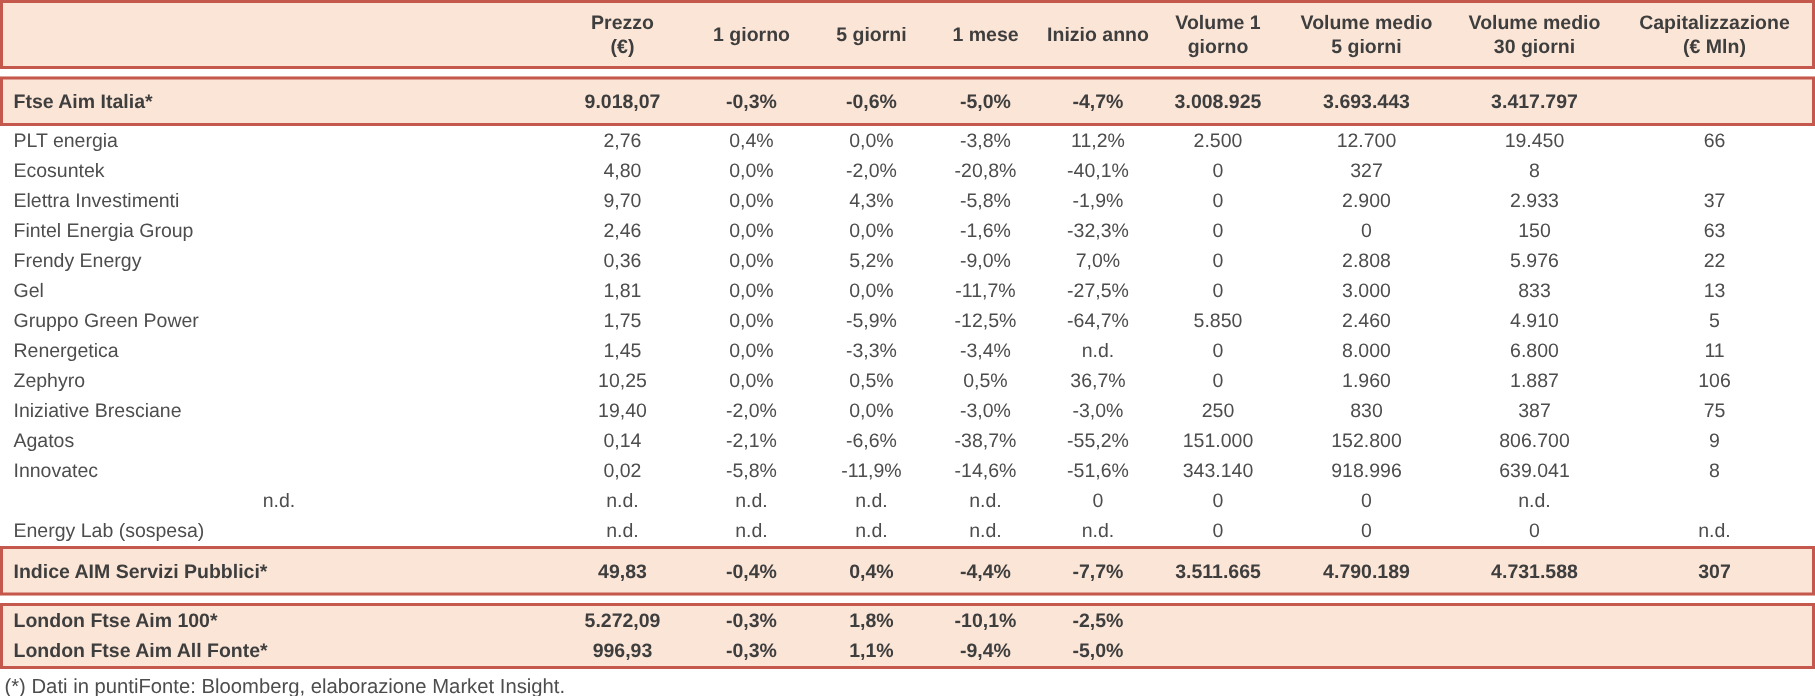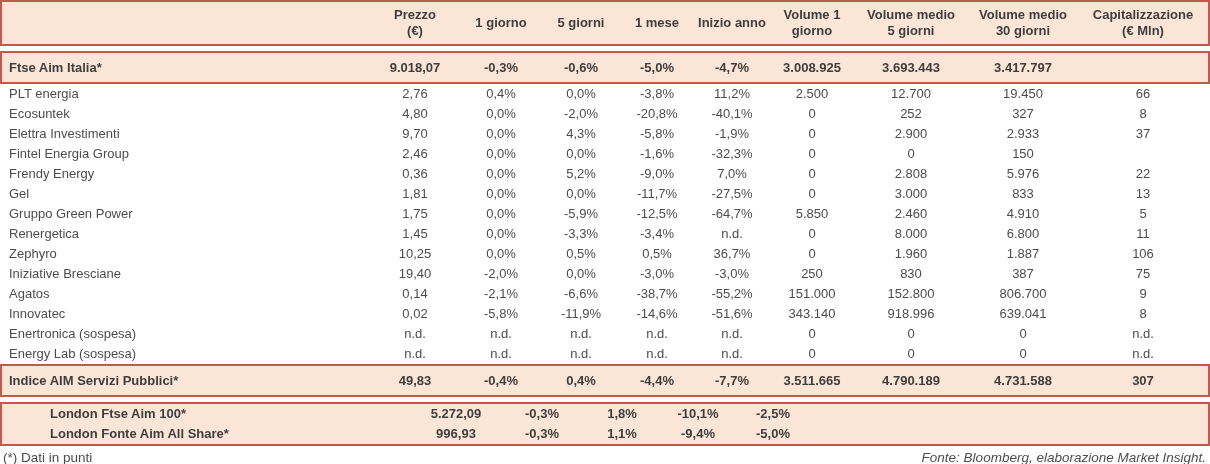--- a/index.html
+++ b/index.html
@@ -35,26 +35,26 @@
   .index-band .cell, .london-band .cell{font-weight:bold;color:var(--ink);}
   .data-rows .trow{
     border-left:2px solid transparent;border-right:2px solid transparent;
   }
   .data-rows .cell{color:var(--ink2);font-weight:normal;}
   .cell{
     font-size:13px;text-align:center;line-height:20px;
     overflow:hidden;white-space:nowrap;
   }
   .name-cell{text-align:left;padding-left:7px;}
-  .london-band .trow{height:20px;border:none;margin-left:41px;}
+  .london-band .trow{height:20px;border:none;}
   .footer{
-    display:flex;justify-content:space-between;align-items:flex-start;
+    display:flex;align-items:flex-start;
     padding:4px 4px 0 3px;font-size:13.5px;color:var(--ink2);
   }
-  .footer .source{font-style:italic;}
+  .footer .source{}
 </style>
 </head>
 <body>
 
 <div class="page" style="--band: #fbe5d6; --line: #c4584c; --ink: #3e3e3e; --ink2: #4d4d4d;">
   <div class="tablewrap">
 
     <div class="band header-band grid" id="header-band">
         <div class="hcell"></div>
         <div class="hcell">Prezzo
@@ -102,21 +102,20 @@
           <div class="cell">66</div>
         </div>
         <div class="trow grid">
           <div class="cell name-cell">Ecosuntek</div>
           <div class="cell">4,80</div>
           <div class="cell">0,0%</div>
           <div class="cell">-2,0%</div>
           <div class="cell">-20,8%</div>
           <div class="cell">-40,1%</div>
           <div class="cell">0</div>
-          <div class="cell">252</div>
           <div class="cell">327</div>
           <div class="cell">8</div>
         </div>
         <div class="trow grid">
           <div class="cell name-cell">Elettra Investimenti</div>
           <div class="cell">9,70</div>
           <div class="cell">0,0%</div>
           <div class="cell">4,3%</div>
           <div class="cell">-5,8%</div>
           <div class="cell">-1,9%</div>
@@ -128,20 +127,21 @@
         <div class="trow grid">
           <div class="cell name-cell">Fintel Energia Group</div>
           <div class="cell">2,46</div>
           <div class="cell">0,0%</div>
           <div class="cell">0,0%</div>
           <div class="cell">-1,6%</div>
           <div class="cell">-32,3%</div>
           <div class="cell">0</div>
           <div class="cell">0</div>
           <div class="cell">150</div>
+          <div class="cell">63</div>
         </div>
         <div class="trow grid">
           <div class="cell name-cell">Frendy Energy</div>
           <div class="cell">0,36</div>
           <div class="cell">0,0%</div>
           <div class="cell">5,2%</div>
           <div class="cell">-9,0%</div>
           <div class="cell">7,0%</div>
           <div class="cell">0</div>
           <div class="cell">2.808</div>
@@ -226,21 +226,20 @@
           <div class="cell">-5,8%</div>
           <div class="cell">-11,9%</div>
           <div class="cell">-14,6%</div>
           <div class="cell">-51,6%</div>
           <div class="cell">343.140</div>
           <div class="cell">918.996</div>
           <div class="cell">639.041</div>
           <div class="cell">8</div>
         </div>
         <div class="trow grid">
-          <div class="cell name-cell">Enertronica (sospesa)</div>
           <div class="cell">n.d.</div>
           <div class="cell">n.d.</div>
           <div class="cell">n.d.</div>
           <div class="cell">n.d.</div>
           <div class="cell">n.d.</div>
           <div class="cell">0</div>
           <div class="cell">0</div>
           <div class="cell">0</div>
           <div class="cell">n.d.</div>
         </div>
@@ -280,21 +279,21 @@
           <div class="cell">-0,3%</div>
           <div class="cell">1,8%</div>
           <div class="cell">-10,1%</div>
           <div class="cell">-2,5%</div>
           <div class="cell"></div>
           <div class="cell"></div>
           <div class="cell"></div>
           <div class="cell"></div>
         </div>
         <div class="trow grid">
-          <div class="cell name-cell">London Fonte Aim All Share*</div>
+          <div class="cell name-cell">London Ftse Aim All Fonte*</div>
           <div class="cell">996,93</div>
           <div class="cell">-0,3%</div>
           <div class="cell">1,1%</div>
           <div class="cell">-9,4%</div>
           <div class="cell">-5,0%</div>
           <div class="cell"></div>
           <div class="cell"></div>
           <div class="cell"></div>
           <div class="cell"></div>
         </div>

